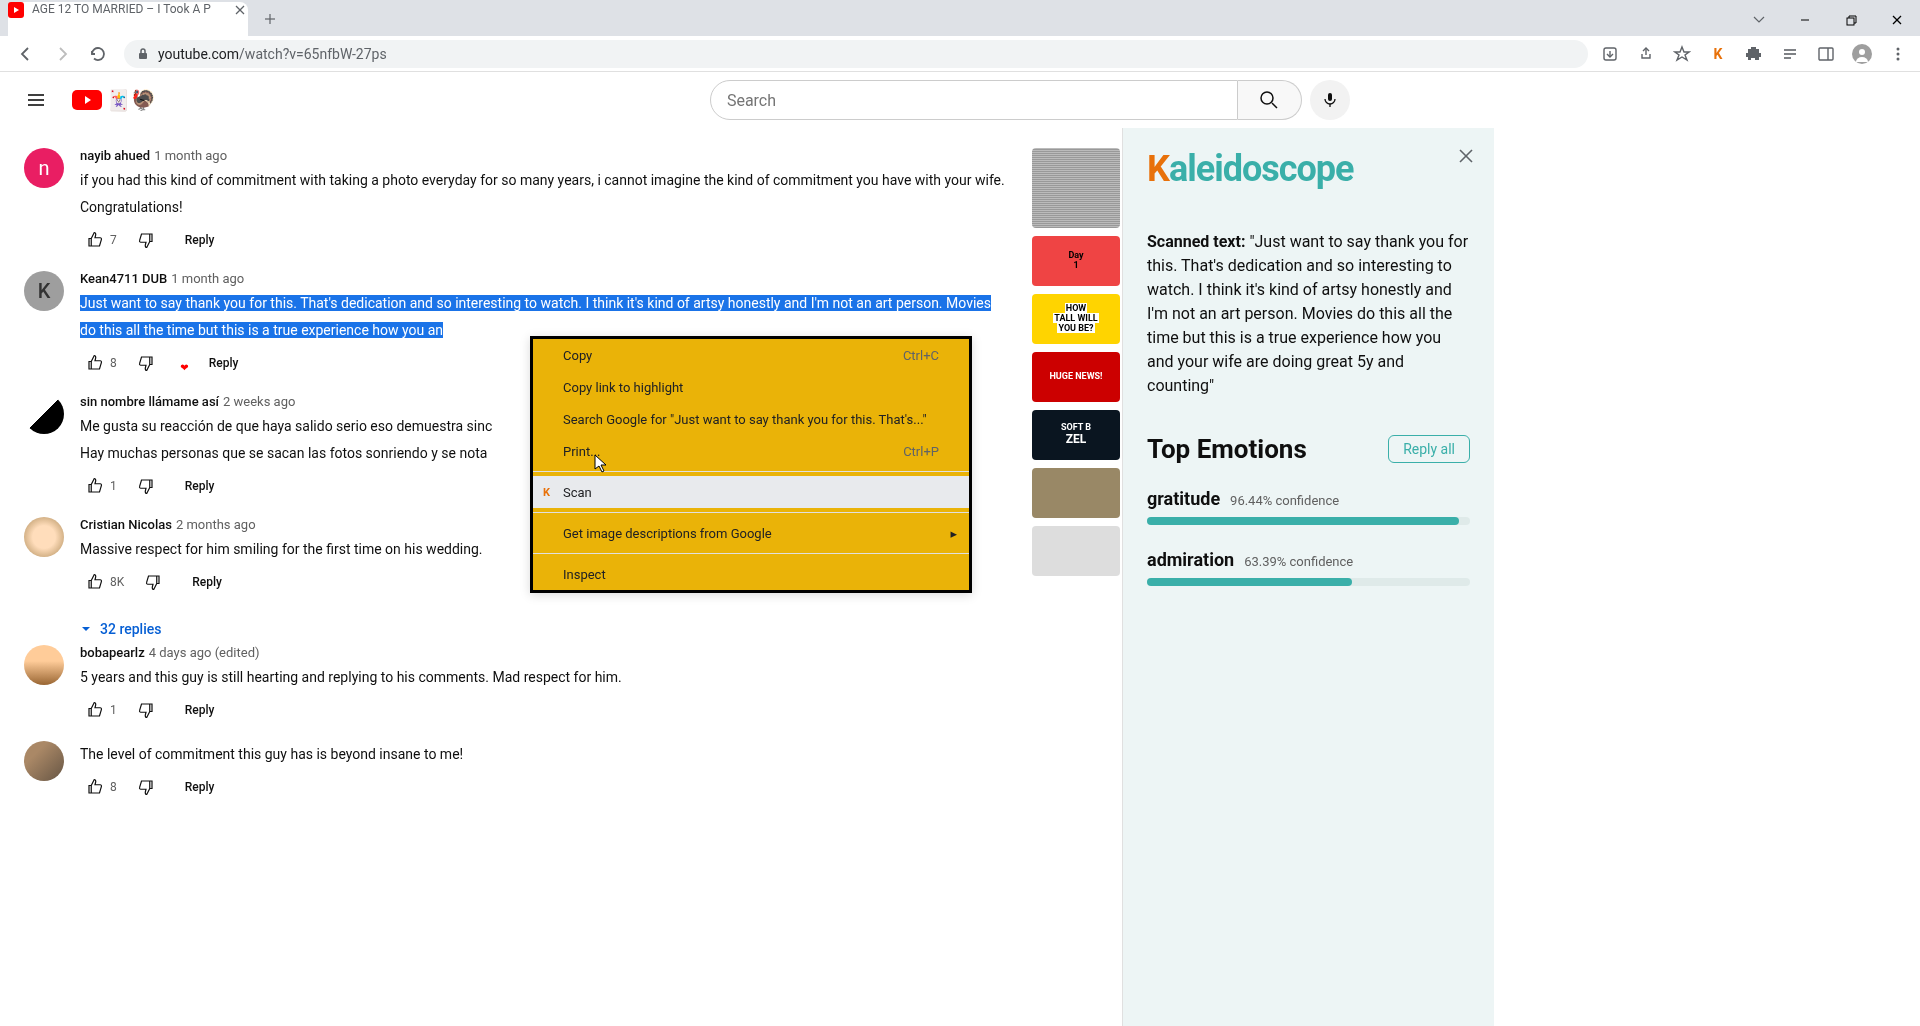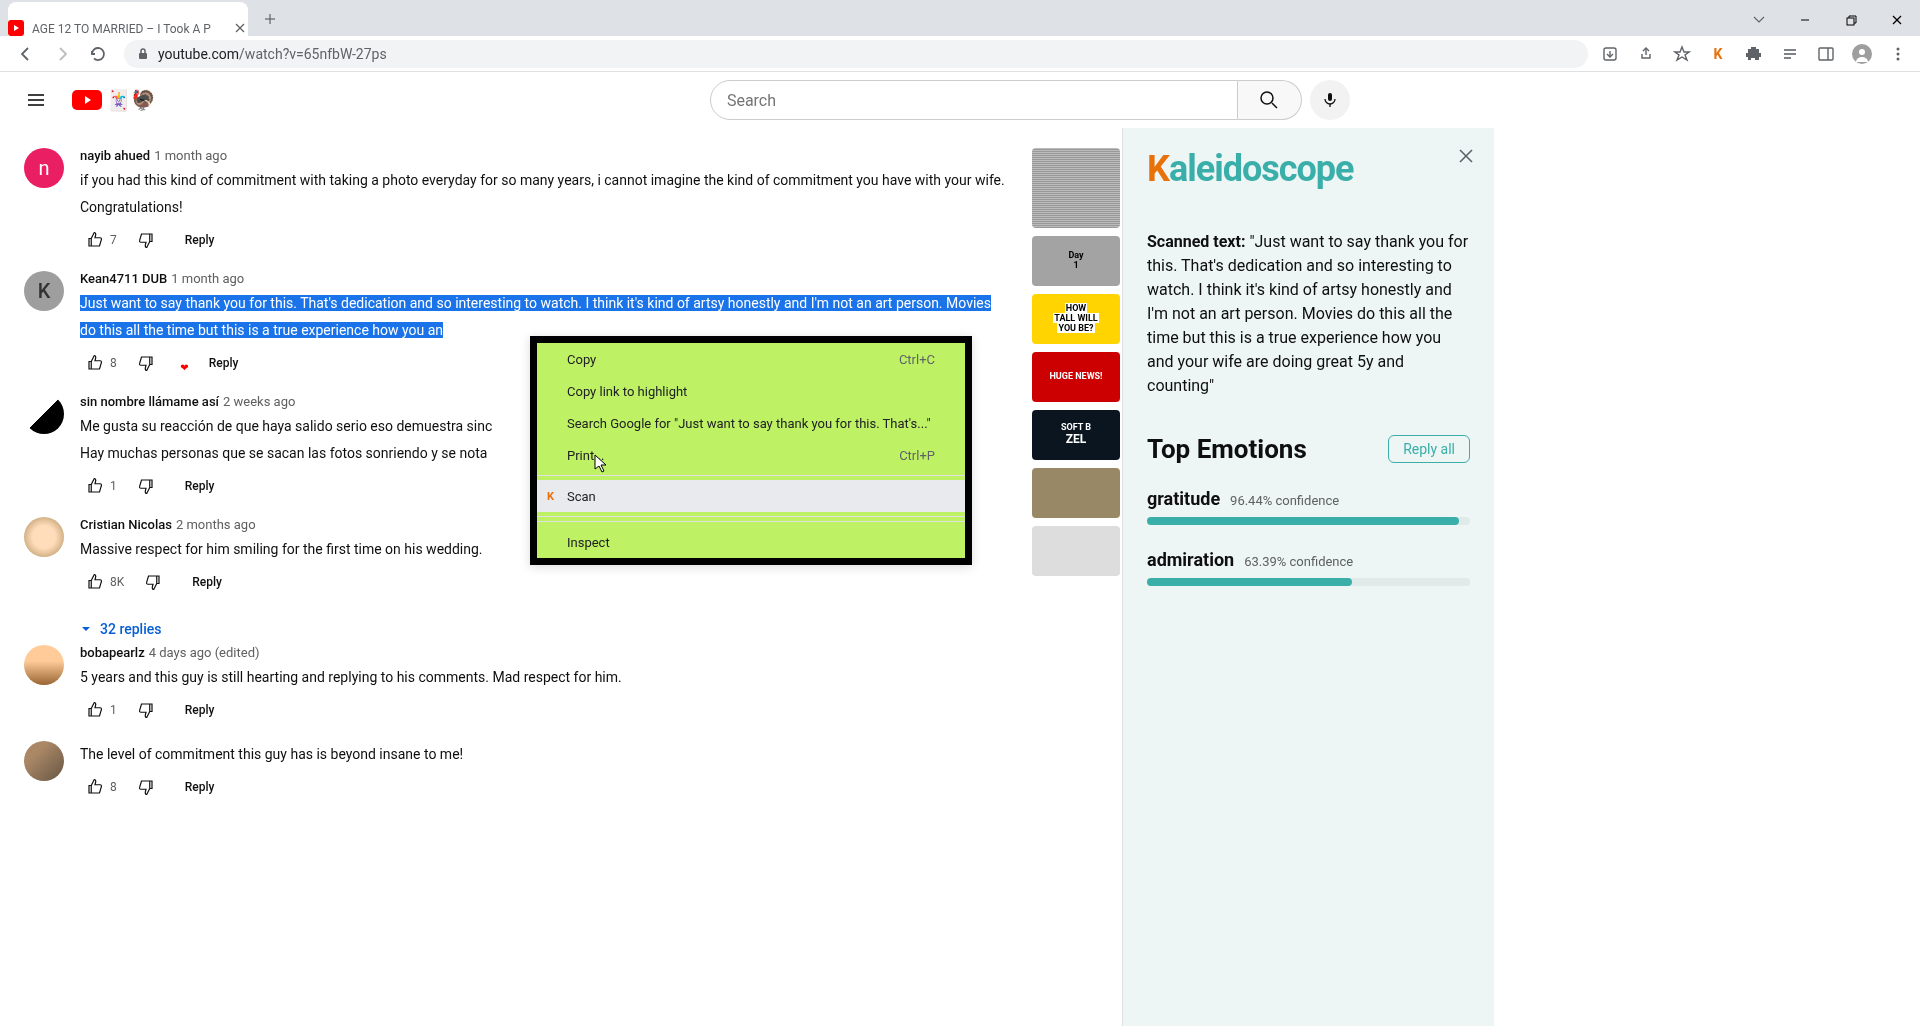--- a/index.html
+++ b/index.html
@@ -1,20 +1,20 @@
 <!DOCTYPE html>
 <html><head>
 <meta charset="utf-8">
 <style>
 * { margin: 0; padding: 0; box-sizing: border-box; font-family: Roboto, Arial, sans-serif; }
 body { background: #fff; overflow: hidden; height: 1026px; width: 1920px; }
 
 
 .browser-chrome { background: #dee1e6; height: 36px; display: flex; align-items: flex-end; }
-.tab { background: #fff; height: 34px; width: 240px; border-radius: 8px 8px 0 0; display: flex; align-items: flex-end; padding: 0 0; margin-left: 8px; font-size: 12px; color: #5f6368; }
+.tab { background: #fff; height: 34px; width: 240px; border-radius: 8px 8px 0 0; display: flex; align-items: flex-start; padding: 0 0; margin-left: 8px; font-size: 12px; color: #5f6368; }
 .tab-favicon { width: 16px; height: 16px; background: #f00; border-radius: 3px; margin-right: 8px; display: flex; align-items: center; justify-content: center; }
 .tab-favicon svg { width: 10px; height: 10px; fill: #fff; }
 .tab-title { flex: 1; white-space: nowrap; overflow: hidden; text-overflow: ellipsis; }
 .tab-close { width: 16px; height: 16px; display: flex; align-items: center; justify-content: center; margin-left: 4px; }
 .new-tab { width: 28px; height: 28px; display: flex; align-items: center; justify-content: center; margin-left: 8px; margin-bottom: 3px; }
 .window-controls { margin-left: auto; display: flex; }
 .window-controls > div { width: 46px; height: 32px; display: flex; align-items: center; justify-content: center; }
 
 .address-bar { background: #fff; height: 36px; display: flex; align-items: center; padding: 0 8px; border-bottom: 1px solid #e0e0e0; }
 .nav-btn { width: 36px; height: 36px; display: flex; align-items: center; justify-content: center; color: #5f6368; }
@@ -59,31 +59,31 @@
 .reply-btn { font-size: 12px; font-weight: 500; color: #0f0f0f; padding: 8px 16px; }
 .replies-toggle { color: #065fd4; font-size: 14px; font-weight: 500; display: flex; align-items: center; gap: 8px; padding: 8px 0 8px 56px; }
 .heart-badge { position: relative; width: 16px; height: 16px; }
 .heart-badge .mini-avatar { width: 14px; height: 14px; border-radius: 50%; background: #888; }
 .heart-badge .heart { position: absolute; bottom: -2px; right: -4px; color: #f00; font-size: 10px; }
 
 
 .suggestions-col { width: 90px; padding-top: 20px; }
 .thumbnail { width: 88px; height: 50px; margin-bottom: 8px; border-radius: 4px; background: #888; display: flex; align-items: center; justify-content: center; font-size: 9px; font-weight: 700; color: #fff; text-align: center; line-height: 1.1; overflow: hidden; }
 .thumbnail.t1 { background: repeating-linear-gradient(0deg, #999, #999 1px, #bbb 1px, #bbb 2px); height: 80px; }
-.thumbnail.t2 { background: #a3a3a3; color:#000; }
+.thumbnail.t2 { background: #ef4444; color:#000; }
 .thumbnail.t3 { background: #ffd400; color: #000; }
 .thumbnail.t4 { background: #c00; }
 .thumbnail.t5 { background: #0a1520; }
 .thumbnail.t6 { background: #986; }
 .thumbnail.t7 { background: #ddd; }
 .thumb-text { background: #fff; color: #000; padding: 0 1px; }
 .thumb-red-box { background: #c00; padding: 1px 2px; color:#fff; }
 
 
-.context-menu { position: absolute; left: 530px; top: 336px; width: 442px; background: #bef264; border: 7px solid #000000; box-shadow: 0 2px 10px rgba(0,0,0,0.15); font-size: 13px; color: #202124; z-index: 1000; }
+.context-menu { position: absolute; left: 530px; top: 336px; width: 442px; background: #eab308; border: 3px solid #000000; box-shadow: 0 2px 10px rgba(0,0,0,0.15); font-size: 13px; color: #202124; z-index: 1000; }
 .context-item { height: 32px; display: flex; align-items: center; padding: 0 30px; position: relative; }
 .context-item.hover { background: #e8eaed; }
 .context-item .ctx-icon { position: absolute; left: 10px; color: #e8710a; font-weight: bold; font-size: 11px; }
 .context-item .shortcut { margin-left: auto; color: #5f6368; }
 .context-item .submenu-arrow { position: absolute; right: 12px; }
 .context-sep { height: 1px; background: #e0e0e0; margin: 4px 0; }
 
 
 .ext-sidebar { width: 372px; background: #edf5f5; border-left: 1px solid #e0e0e0; padding: 20px 24px; position: relative; }
 .ext-close { position: absolute; top: 16px; right: 16px; width: 24px; height: 24px; display: flex; align-items: center; justify-content: center; }
@@ -477,20 +477,24 @@
   <div class="context-item">
     <span>Print...</span>
       <span class="shortcut">Ctrl+P</span>
   </div>
   <div class="context-sep"></div>
   <div class="context-item hover">
     <span class="ctx-icon">K</span>
     <span>Scan</span>
   </div>
   <div class="context-sep"></div>
+  <div class="context-item">
+    <span>Get image descriptions from Google</span>
+    <span class="submenu-arrow">▸</span>
+  </div>
   <div class="context-sep"></div>
   <div class="context-item">
     <span>Inspect</span>
   </div>
 </div>
 
 <div class="cursor">
   <svg width="16" height="20" viewBox="0 0 16 20">
       <path d="M1 1 L1 15 L5 12 L8 18 L10 17 L7 11 L12 11 Z" fill="#fff" stroke="#000" stroke-width="1"></path>
     </svg>

